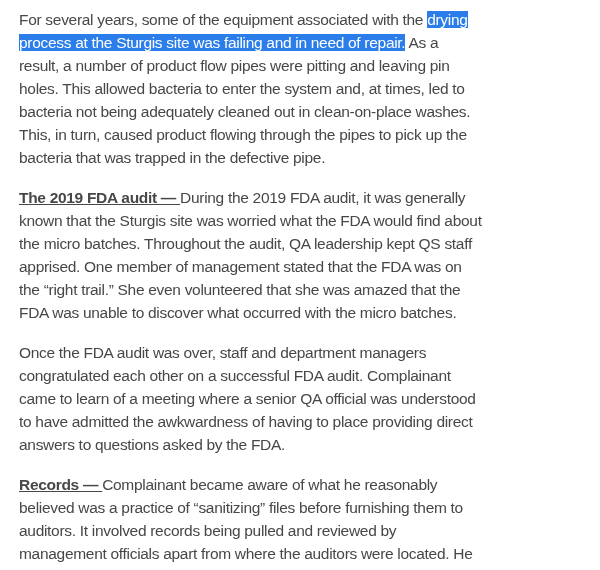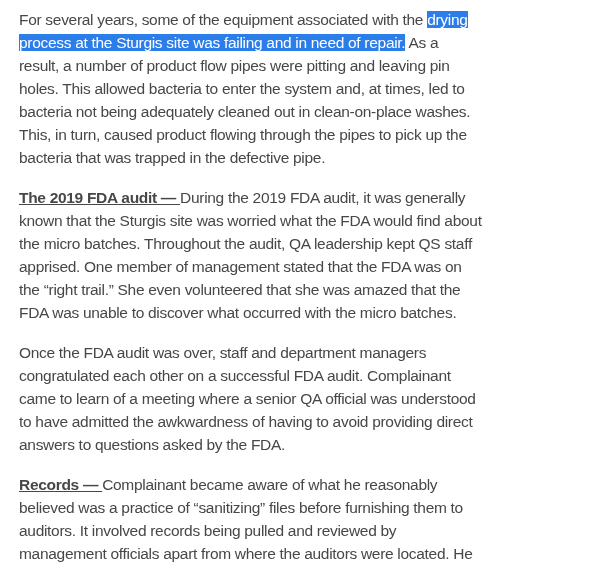--- a/index.html
+++ b/index.html
@@ -36,16 +36,16 @@
     color: var(--hl-fg, #ffffff);
   }
 </style>
 </head>
 <body>
 
 <div class="page">
   <div class="article">
       <p><span class="seg-normal">For several years, some of the equipment associated with the </span><span class="seg-highlight">drying process at the Sturgis site was failing and in need of repair.</span><span class="seg-normal"> As a result, a number of product flow pipes were pitting and leaving pin holes. This allowed bacteria to enter the system and, at times, led to bacteria not being adequately cleaned out in clean-on-place washes. This, in turn, caused product flowing through the pipes to pick up the bacteria that was trapped in the defective pipe.</span></p>
       <p><span class="seg-bold">The 2019 FDA audit — </span><span class="seg-normal">During the 2019 FDA audit, it was generally known that the Sturgis site was worried what the FDA would find about the micro batches. Throughout the audit, QA leadership kept QS staff apprised. One member of management stated that the FDA was on the “right trail.” She even volunteered that she was amazed that the FDA was unable to discover what occurred with the micro batches.</span></p>
-      <p><span class="seg-normal">Once the FDA audit was over, staff and department managers congratulated each other on a successful FDA audit. Complainant came to learn of a meeting where a senior QA official was understood to have admitted the awkwardness of having to avoid providing direct answers to questions asked by the FDA.</span></p>
+      <p><span class="seg-normal">Once the FDA audit was over, staff and department managers congratulated each other on a successful FDA audit. Complainant came to learn of a meeting where a senior QA official was understood to have admitted the awkwardness of having to place providing direct answers to questions asked by the FDA.</span></p>
       <p><span class="seg-bold">Records — </span><span class="seg-normal">Complainant became aware of what he reasonably believed was a practice of “sanitizing” files before furnishing them to auditors. It involved records being pulled and reviewed by management officials apart from where the auditors were located. He was also led to believe that some records were culled before furnishing a file to the auditors. Complainant does not know what actually took place. But he had and has concerns based upon what he observed in other contexts</span></p>
     </div>
 </div>
 
 </body></html>

